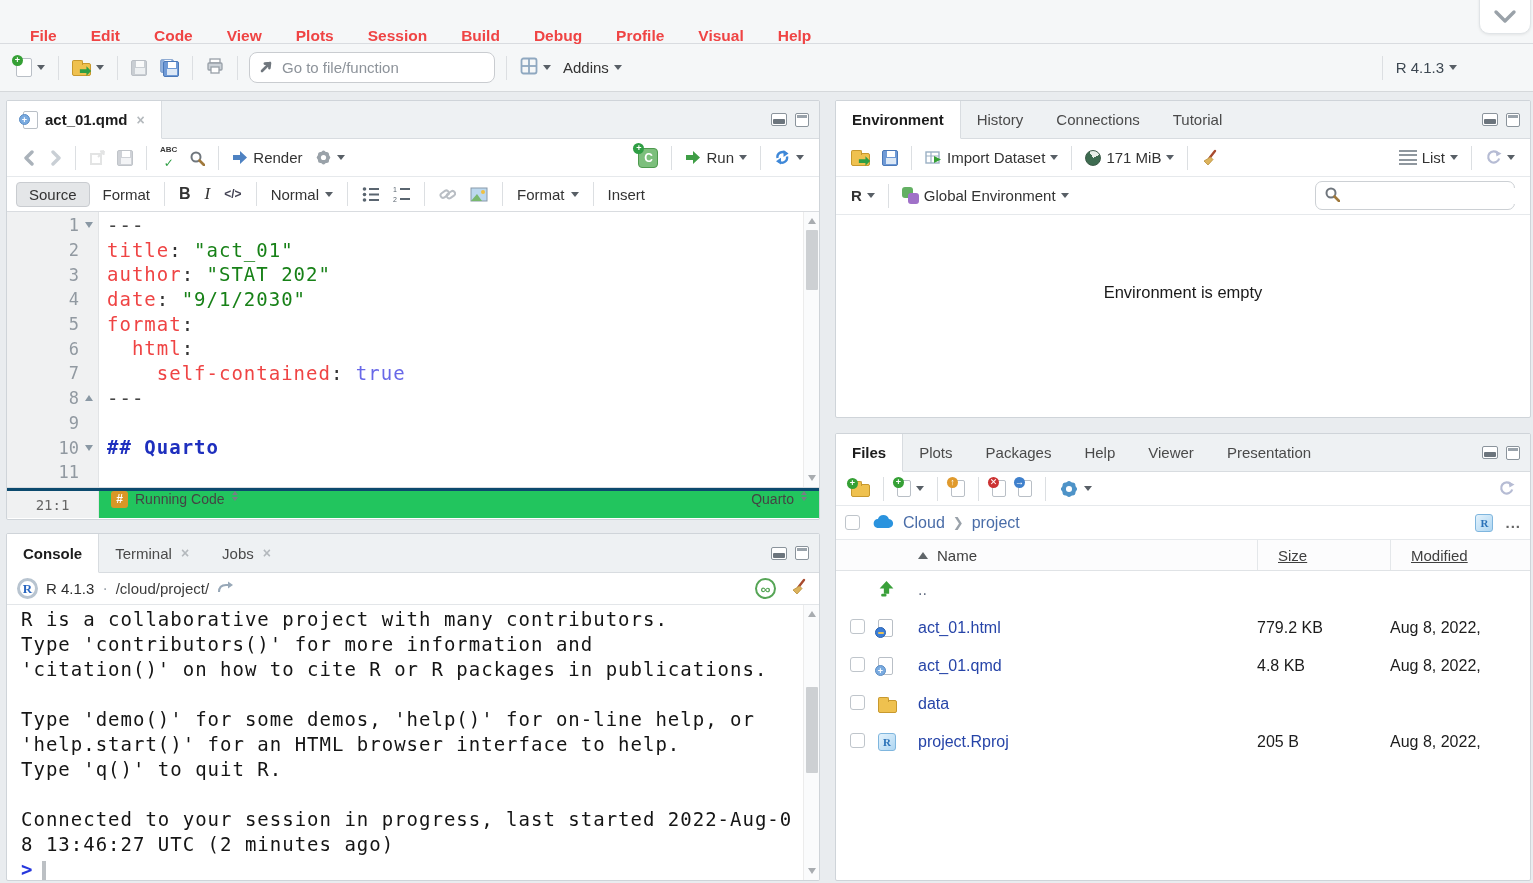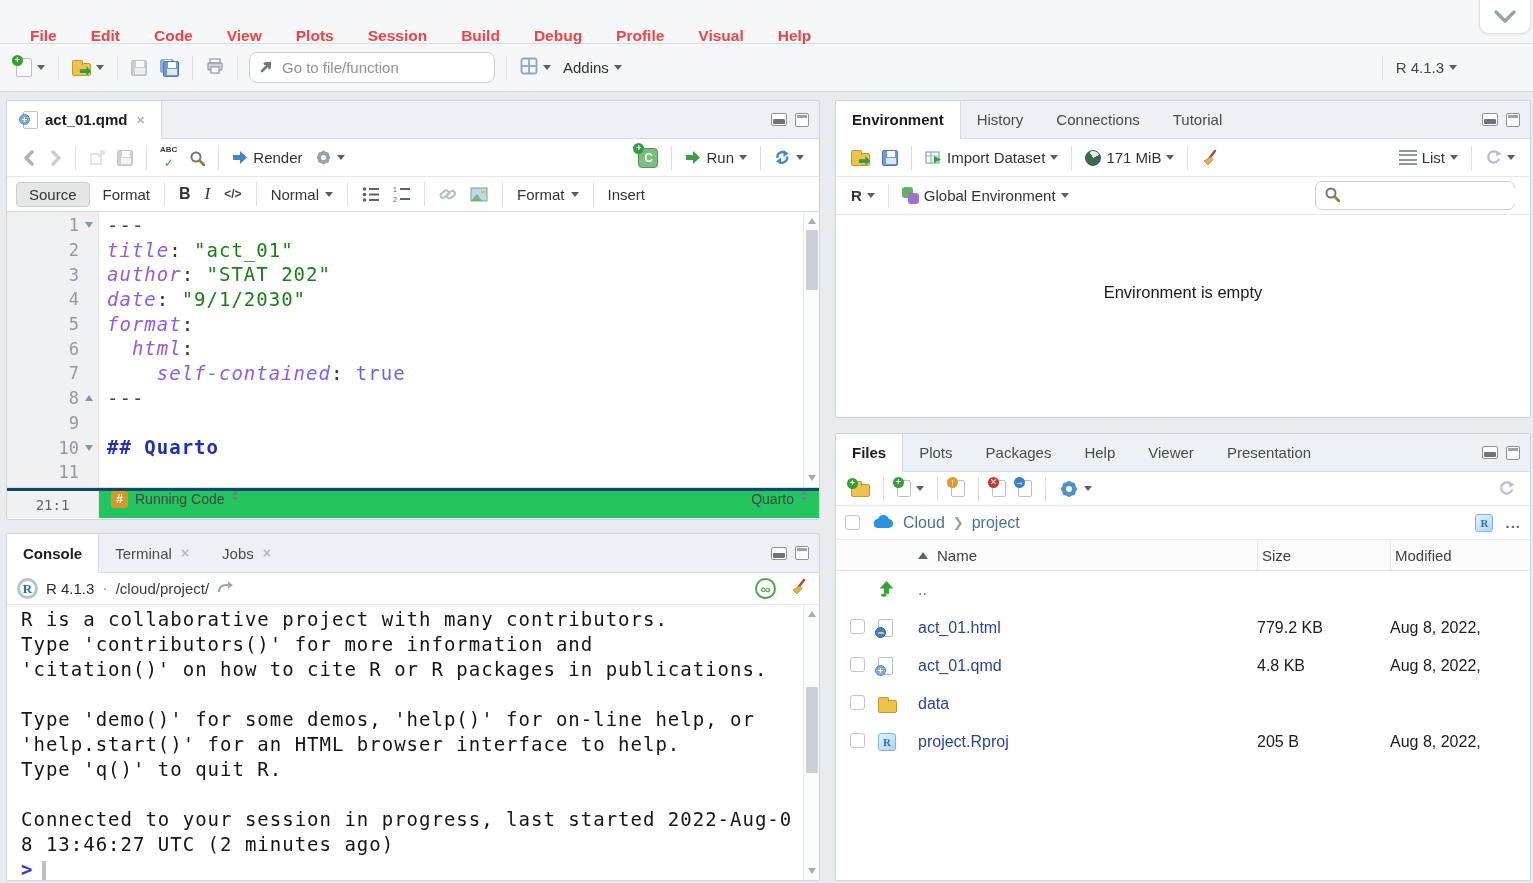--- a/index.html
+++ b/index.html
@@ -75,21 +75,21 @@
   .chunk-ic { width:20px; height:20px; background:#7cbf7c; border:1px solid #4e9a4e; border-radius:4px; color:#fff; font-weight:bold; font-size:12px; text-align:center; line-height:19px; position:relative; }
   .chunk-ic::before { content:"+"; position:absolute; top:-6px; left:-6px; width:11px; height:11px; background:#2f9e44; border-radius:50%; color:#fff; font-size:9px; line-height:11px; }
 
   .editor { position:relative; height:276px; display:flex; overflow:hidden; border-bottom:1px solid #d9dce0; font-family:"DejaVu Sans Mono",monospace; }
   .gutter { width:92px; background:#f0f1f2; border-right:1px solid #e2e4e6; padding-top:1px; }
   .gutter-row { height:24.7px; display:flex; justify-content:flex-end; align-items:center; }
   .lnum { color:#9199a1; font-size:17px; }
   .fold { width:19px; display:flex; justify-content:center; align-items:center; }
   .codearea { flex:1; padding:1px 0 0 8px; overflow:hidden; }
   .code-line { height:24.7px; line-height:24.7px; white-space:pre; font-size:19px; letter-spacing:1px; color:#111; }
-  .c-key { color:#8b5cf6;font-style:italic; } .c-str { color:#178117; } .c-bool { color:#6868e8; } .c-meta { color:#444; } .c-plain { color:#333; }
+  .c-key { color:#ef4444; } .c-str { color:#178117; } .c-bool { color:#6868e8; } .c-meta { color:#444; } .c-plain { color:#333; }
   .c-heading { color:#1e2fbe; font-weight:bold; }
 
   .vscroll { position:absolute; top:0; right:0; bottom:0; width:16px; background:#fafbfc; border-left:1px solid #ececec; }
   .sb-up { position:absolute; top:6px; left:4px; width:0; height:0; border-left:4px solid transparent; border-right:4px solid transparent; border-bottom:6px solid #a8acb0; }
   .sb-dn { position:absolute; bottom:6px; left:4px; width:0; height:0; border-left:4px solid transparent; border-right:4px solid transparent; border-top:6px solid #a8acb0; }
   .sb-thumb { position:absolute; left:2px; width:12px; background:#cdd0d3; border-radius:1px; }
 
   .estatus { height:30px; background:#22c55e; border-top:3px solid #0c4a6e; display:flex; font-size:14px; color:#444; }
   .estatus .poscell { width:92px; height:100%; display:flex; align-items:center; justify-content:center; color:#666; font-family:"DejaVu Sans Mono",monospace; font-size:14px; border-right:1px solid #e2e4e6; background:#f0f1f2; }
   .hash-ic { width:17px; height:17px; background:#d99726; border-radius:3px; color:#fff; font-weight:bold; font-size:12px; text-align:center; line-height:17px; margin:0 7px 0 12px; }
@@ -122,21 +122,21 @@
   
   .crumbrow { height:34px; display:flex; align-items:center; gap:8px; padding:0 9px; border-bottom:1px solid #e6e9ec; font-size:16px; }
   .crumb { color:#4a6da8; }
   .crumb-sep { color:#9aa2aa; font-size:13px; }
   .more-dots { color:#666; font-weight:bold; font-size:15px; letter-spacing:1px; margin-left:4px; }
   .rproj-ic { width:18px; height:18px; border:1px solid #7fb6de; border-radius:3px; background:linear-gradient(135deg,#e3f2fc,#aed6f2); color:#2b72b8; font-weight:bold; font-size:11px; font-family:"Liberation Serif",serif; display:flex; align-items:center; justify-content:center; }
   .ftable { font-size:16px; }
   .frow, .fhead { display:grid; grid-template-columns:42px 40px 1fr 133px 140px; align-items:center; }
   .fhead { height:31px; border-bottom:1px solid #e0e3e6; color:#3f3f3f; font-size:15px; background:#fcfcfd; }
   .fhead .hcell { display:flex; align-items:center; gap:9px; height:100%;text-align:right; }
-  .fhead .bord { border-left:1px solid #e4e7ea; padding-left:4px; }
+  .fhead .bord { border-left:1px solid #e4e7ea; padding-left:20px;text-decoration:underline; }
   .sort-tri { width:0;height:0;border-left:5px solid transparent;border-right:5px solid transparent;border-bottom:7px solid #5f6569; }
   .frow { height:38px; }
   .fname { color:#2644a8; }
   .fname.updir { color:#667085; }
   .fsize, .fmod { color:#1c1c1c; white-space:nowrap; overflow:hidden; }
   .fic { justify-self:start; position:relative; }
   .globe { position:absolute; left:-4px; bottom:-2px; width:11px; height:11px; border-radius:50%; background:#3b7dd8; border:1px solid #2b62ad; }
   .globe::after { content:""; position:absolute; left:2px; top:4px; width:6px; height:2px; background:#e8c25a; border-radius:1px; }
   .qcirc { position:absolute; left:-4px; bottom:-2px; width:11px; height:11px; border-radius:50%; background:#7aabe0; border:1px solid #5a8cc4; color:#fff; font-size:9px; line-height:10px; text-align:center; font-weight:bold; }
 </style>

